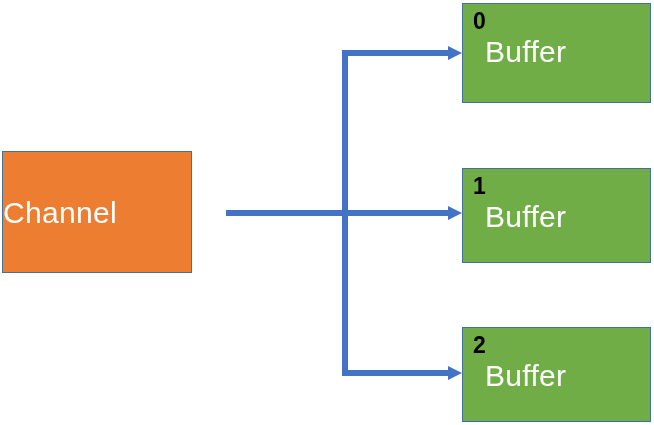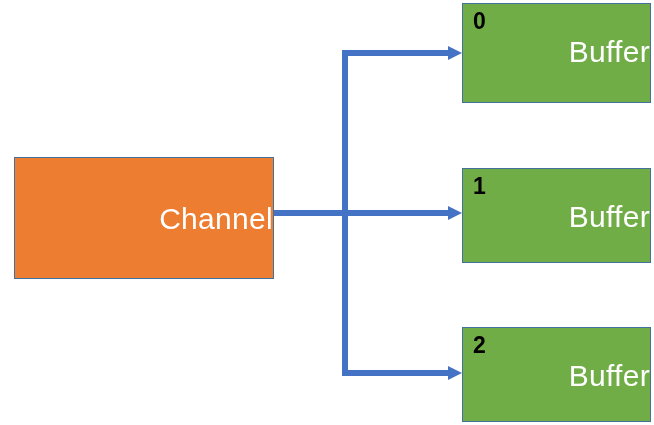--- a/index.html
+++ b/index.html
@@ -18,40 +18,39 @@
     background: #ffffff;
     overflow: hidden;
   }
   .node {
     position: absolute;
     box-sizing: border-box;
     border: 1px solid #41719C;
   }
   .node-channel {
     background: #ED7D31;
-    left: 14px;
+    left: 2px;
     top: 151px;
-    width: 260px;
+    width: 190px;
     height: 122px;
-    margin-top: 6px;
   }
   .node-buffer {
     background: #70AD47;
     left: 462px;
     width: 189px;
   }
   .buffer-0 { top: 3px;   height: 100px; }
   .buffer-1 { top: 168px; height: 95px;  }
   .buffer-2 { top: 327px; height: 95px;  }
 
   .node-label {
     position: absolute;
     left: 0;
     right: 0;
-    text-align: right;
+    text-align: left;
     color: #ffffff;
     font-size: 30px;
     line-height: 1;
     font-weight: normal;
     letter-spacing: 0.3px;
     white-space: nowrap;
   }
   .node-channel .node-label {
     top: 46px;
   }

